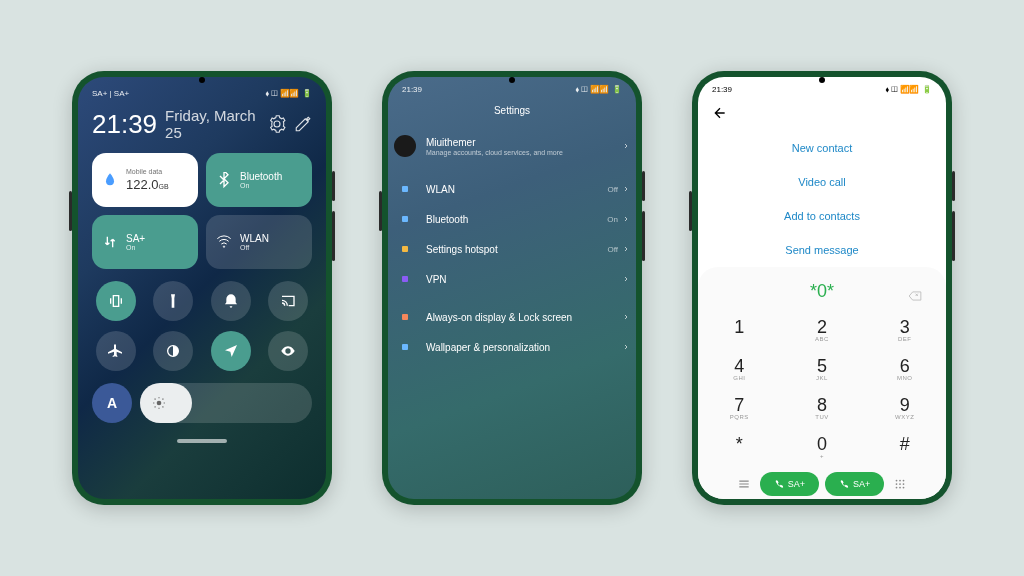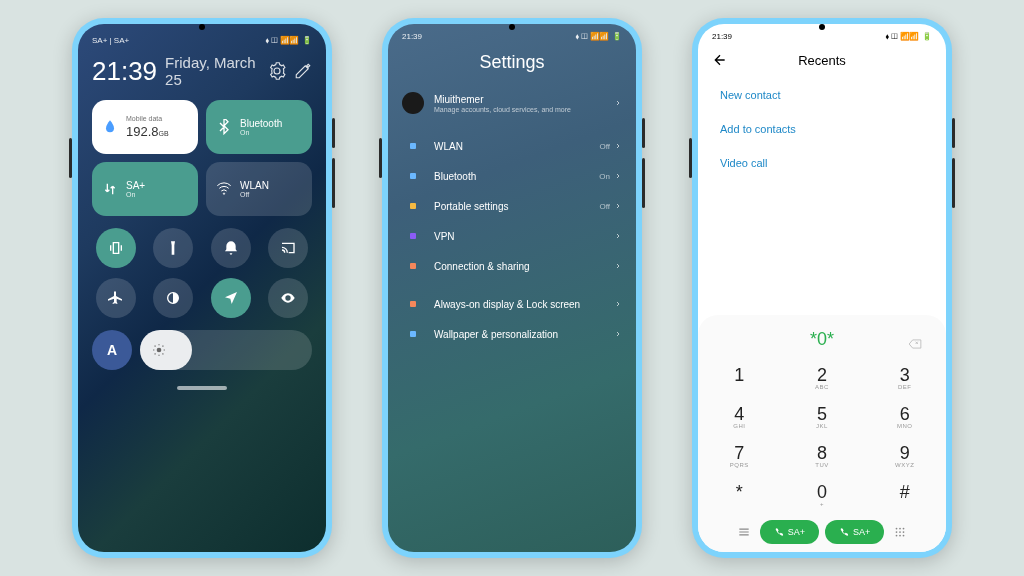--- a/index.html
+++ b/index.html
@@ -1,18 +1,18 @@
 <!DOCTYPE html>
 <html><head>
 <meta charset="utf-8">
 <style>
 * { margin: 0; padding: 0; box-sizing: border-box; font-family: -apple-system, sans-serif; }
 body { background: #d9e3e1; width: 1024px; height: 576px; display: flex; justify-content: center; align-items: center; gap: 50px; }
 
-.phone { width: 260px; height: 540px; background: #7dd3fc; border-radius: 32px; padding: 6px; position: relative; box-shadow: 0 4px 20px rgba(0,0,0,0.2); }
+.phone { width: 260px; height: 434px; background: #14532d; border-radius: 32px; padding: 6px; position: relative; box-shadow: 0 4px 20px rgba(0,0,0,0.2); }
 .screen { width: 100%; height: 100%; border-radius: 26px; overflow: hidden; position: relative; }
 .notch { position: absolute; top: 6px; left: 50%; transform: translateX(-50%); width: 6px; height: 6px; background: #000; border-radius: 50%; z-index: 100; }
 .btn-side { position: absolute; background: #2a2a2a; border-radius: 2px; }
 .btn-r1 { right: -3px; top: 100px; width: 3px; height: 30px; }
 .btn-r2 { right: -3px; top: 140px; width: 3px; height: 50px; }
 .btn-l { left: -3px; top: 120px; width: 3px; height: 40px; }
 
 
 .screen1 { background: linear-gradient(135deg, #2d4a7a 0%, #1e3a5f 30%, #0f2847 50%, #1a3d3d 70%, #0d2e2e 100%); padding: 12px 14px; color: #fff; }
 .status1 { display: flex; justify-content: space-between; font-size: 8px; opacity: 0.9; margin-bottom: 8px; }
@@ -36,42 +36,42 @@
 .circ svg { width: 16px; height: 16px; fill: #fff; }
 .slider-row { display: flex; gap: 8px; align-items: center; }
 .slider { flex: 1; height: 40px; background: rgba(255,255,255,0.15); border-radius: 20px; position: relative; }
 .slider-fill { position: absolute; left: 0; top: 0; height: 100%; width: 30%; background: rgba(255,255,255,0.9); border-radius: 20px; display: flex; align-items: center; padding-left: 12px; }
 .slider-fill svg { width: 14px; height: 14px; fill: #666; }
 .handle { width: 50px; height: 4px; background: rgba(255,255,255,0.6); border-radius: 2px; margin: 16px auto 0; }
 
 
 .screen2 { background: linear-gradient(160deg, #4a6b8a 0%, #3d5f7a 30%, #356b6b 70%, #2d5f5a 100%); color: #fff; }
 .status2 { display: flex; justify-content: space-between; font-size: 8px; padding: 8px 14px 4px; opacity: 0.9; }
-.hdr2 { text-align: center; font-size: 18px; font-weight: 500; padding: 6px 16px 10px; }
+.hdr2 { text-align: center; font-size: 10px; font-weight: 500; padding: 6px 16px 10px; }
 .search2 { margin: 0 14px 10px; background: rgba(255,255,255,0.12); border-radius: 16px; padding: 7px 12px; font-size: 9px; opacity: 0.7; display: flex; align-items: center; gap: 6px; }
 .search2 svg { width: 10px; height: 10px; fill: rgba(255,255,255,0.6); }
-.set-item { display: flex; align-items: center; padding: 9px 14px; font-size: 10px; }
+.set-item { display: flex; align-items: center; padding: 9px 6px; font-size: 10px; }
 .set-ic { width: 22px; display: flex; justify-content: center; margin-right: 10px; }
 .set-ic svg { width: 12px; height: 12px; }
 .set-avatar { width: 22px; height: 22px; border-radius: 50%; background: #1a1a1a; margin-right: 10px; }
 .set-main { flex: 1; }
 .set-title { font-size: 10px; }
 .set-sub { font-size: 7px; opacity: 0.65; margin-top: 1px; }
 .set-val { font-size: 8px; opacity: 0.6; margin-right: 4px; }
 .chev { width: 8px; height: 8px; fill: rgba(255,255,255,0.4); }
 .set-gap { height: 8px; }
 
 
 .screen3 { background: #fff; color: #000; display: flex; flex-direction: column; }
 .status3 { display: flex; justify-content: space-between; font-size: 8px; padding: 8px 14px 4px; color: #000; }
 .hdr3 { display: flex; align-items: center; padding: 6px 14px 10px; }
 .hdr3 svg { width: 16px; height: 16px; fill: #000; }
 .hdr3-t { flex: 1; text-align: center; font-size: 13px; font-weight: 500; margin-right: 16px; }
 .menu3 { padding: 0 22px; }
-.menu3-i { font-size: 11px; color: #1e88c7; padding: 11px 0; }
+.menu3-i { font-size: 11px; color: #1e88c7; padding: 11px 0; text-align: center; }
 .dial-area { margin-top: auto; background: #fafafa; border-radius: 20px 20px 0 0; padding: 10px 0 6px; }
 .dial-num { text-align: center; font-size: 18px; color: #2aaf4f; font-weight: 500; padding: 4px 0 8px; position: relative; }
 .backsp { position: absolute; right: 22px; top: 50%; transform: translateY(-50%); width: 18px; height: 14px; }
 .backsp svg { width: 100%; height: 100%; fill: #bbb; }
 .keypad { display: grid; grid-template-columns: repeat(3, 1fr); }
 .key { text-align: center; padding: 7px 0; }
 .key-n { font-size: 18px; font-weight: 400; color: #222; }
 .key-l { font-size: 6px; color: #999; letter-spacing: 0.5px; margin-top: -2px; }
 .call-row { display: flex; align-items: center; justify-content: center; gap: 6px; padding: 6px 14px 2px; }
 .call-btn { background: #2aaf4f; color: #fff; border-radius: 18px; padding: 7px 14px; font-size: 9px; display: flex; align-items: center; gap: 4px; }
@@ -103,21 +103,21 @@
         </svg>
     </div>
     <div class="tiles">
       <div class="tile tile-white">
         <div class="tile-r">
             <svg class="tile-ic" style="fill:#4a9dff" viewBox="0 0 24 24">
               <path d="M12 2C8 7 6 11 6 14a6 6 0 1012 0c0-3-2-7-6-12z"></path>
             </svg>
         <div>
               <div class="tile-lbl">Mobile data</div>
-              <div><span class="tile-val">192.8</span><span style="font-size:7px">GB</span></div>
+              <div><span class="tile-val">122.0</span><span style="font-size:7px">GB</span></div>
             </div>
           </div>
       </div>
       <div class="tile tile-teal">
         <div class="tile-r">
             <svg class="tile-ic" viewBox="0 0 24 24">
               <path d="M12 2v20l6-6-6-6 6-6-6-6zm0 10L6 6m6 6l-6 6" stroke="#fff" stroke-width="2" fill="none"></path>
             </svg>
         <div>
               <div class="tile-val" style="font-size:10px">Bluetooth</div>
@@ -252,45 +252,33 @@
     <svg class="chev" viewBox="0 0 24 24">
             <path d="M9 6l6 6-6 6" stroke="currentColor" stroke-width="2" fill="none"></path>
           </svg>
         </div>
         <div class="set-item">
     <div class="set-ic">
             <svg viewBox="0 0 24 24" fill="#f5b942">
               <rect x="6" y="6" width="12" height="12" rx="2"></rect>
             </svg>
           </div>
-    <div class="set-main set-title">Portable settings</div>
+    <div class="set-main set-title">Settings hotspot</div>
     <span class="set-val">Off</span>
     <svg class="chev" viewBox="0 0 24 24">
             <path d="M9 6l6 6-6 6" stroke="currentColor" stroke-width="2" fill="none"></path>
           </svg>
         </div>
         <div class="set-item">
     <div class="set-ic">
             <svg viewBox="0 0 24 24" fill="#8b5cf6">
               <rect x="6" y="6" width="12" height="12" rx="2"></rect>
             </svg>
           </div>
     <div class="set-main set-title">VPN</div>
-
-    <svg class="chev" viewBox="0 0 24 24">
-            <path d="M9 6l6 6-6 6" stroke="currentColor" stroke-width="2" fill="none"></path>
-          </svg>
-        </div>
-        <div class="set-item">
-    <div class="set-ic">
-            <svg viewBox="0 0 24 24" fill="#f5875b">
-              <rect x="6" y="6" width="12" height="12" rx="2"></rect>
-            </svg>
-          </div>
-    <div class="set-main set-title">Connection &amp; sharing</div>
 
     <svg class="chev" viewBox="0 0 24 24">
             <path d="M9 6l6 6-6 6" stroke="currentColor" stroke-width="2" fill="none"></path>
           </svg>
         </div>
       </div>
     <div class="set-gap"></div>
     <div id="set-list2">
         <div class="set-item">
     <div class="set-ic">
@@ -325,26 +313,26 @@
   <div class="notch"></div>
   <div class="screen screen3">
     <div class="status3">
         <span>21:39</span>
         <span>⬧ ◫ 📶📶 🔋</span>
       </div>
     <div class="hdr3">
       <svg viewBox="0 0 24 24">
           <path d="M19 12H5m7-7l-7 7 7 7" stroke="#000" stroke-width="2" fill="none"></path>
         </svg>
-      <div class="hdr3-t">Recents</div>
     </div>
     <div class="menu3" id="dial-menu">
         <div class="menu3-i">New contact</div>
+        <div class="menu3-i">Video call</div>
         <div class="menu3-i">Add to contacts</div>
-        <div class="menu3-i">Video call</div>
+        <div class="menu3-i">Send message</div>
       </div>
     <div class="dial-area">
       <div class="dial-num">
         <span>*0*</span>
         <span class="backsp"><svg viewBox="0 0 24 24">
               <path d="M22 5H8l-6 7 6 7h14V5zm-9 3l4 4m0-4l-4 4" stroke="#bbb" stroke-width="1.5" fill="none"></path>
             </svg></span>
       </div>
       <div class="keypad" id="keypad">
           <div class="key">

